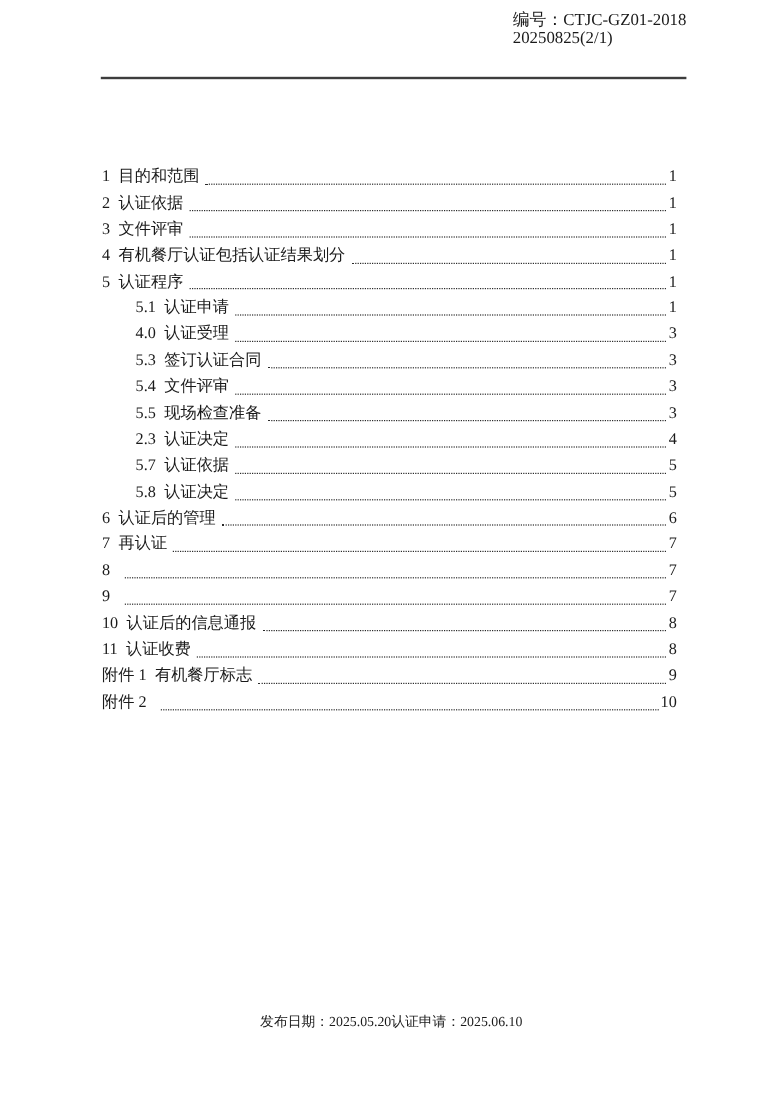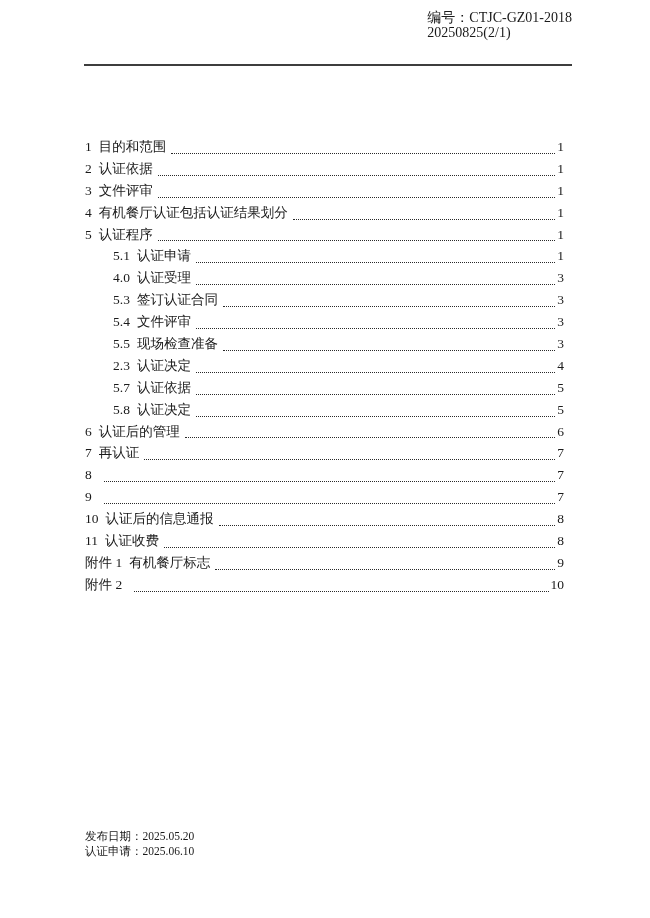--- a/index.html
+++ b/index.html
@@ -82,21 +82,20 @@
 
   
   .footer {
     position:absolute;
     left:85px; right:83px;
     bottom:59px;
     display:flex;
     justify-content:center;
     font-size:11.5px;
     color:#1a1a1a;
-    flex-direction:column;
   }
 </style>
 </head>
 <body>
 
 <div class="page">
 
   <div class="header">
     <div class="header-codes">
       <div class="code-line1"><span>编号：</span><span>CTJC-GZ01-2018</span></div>

